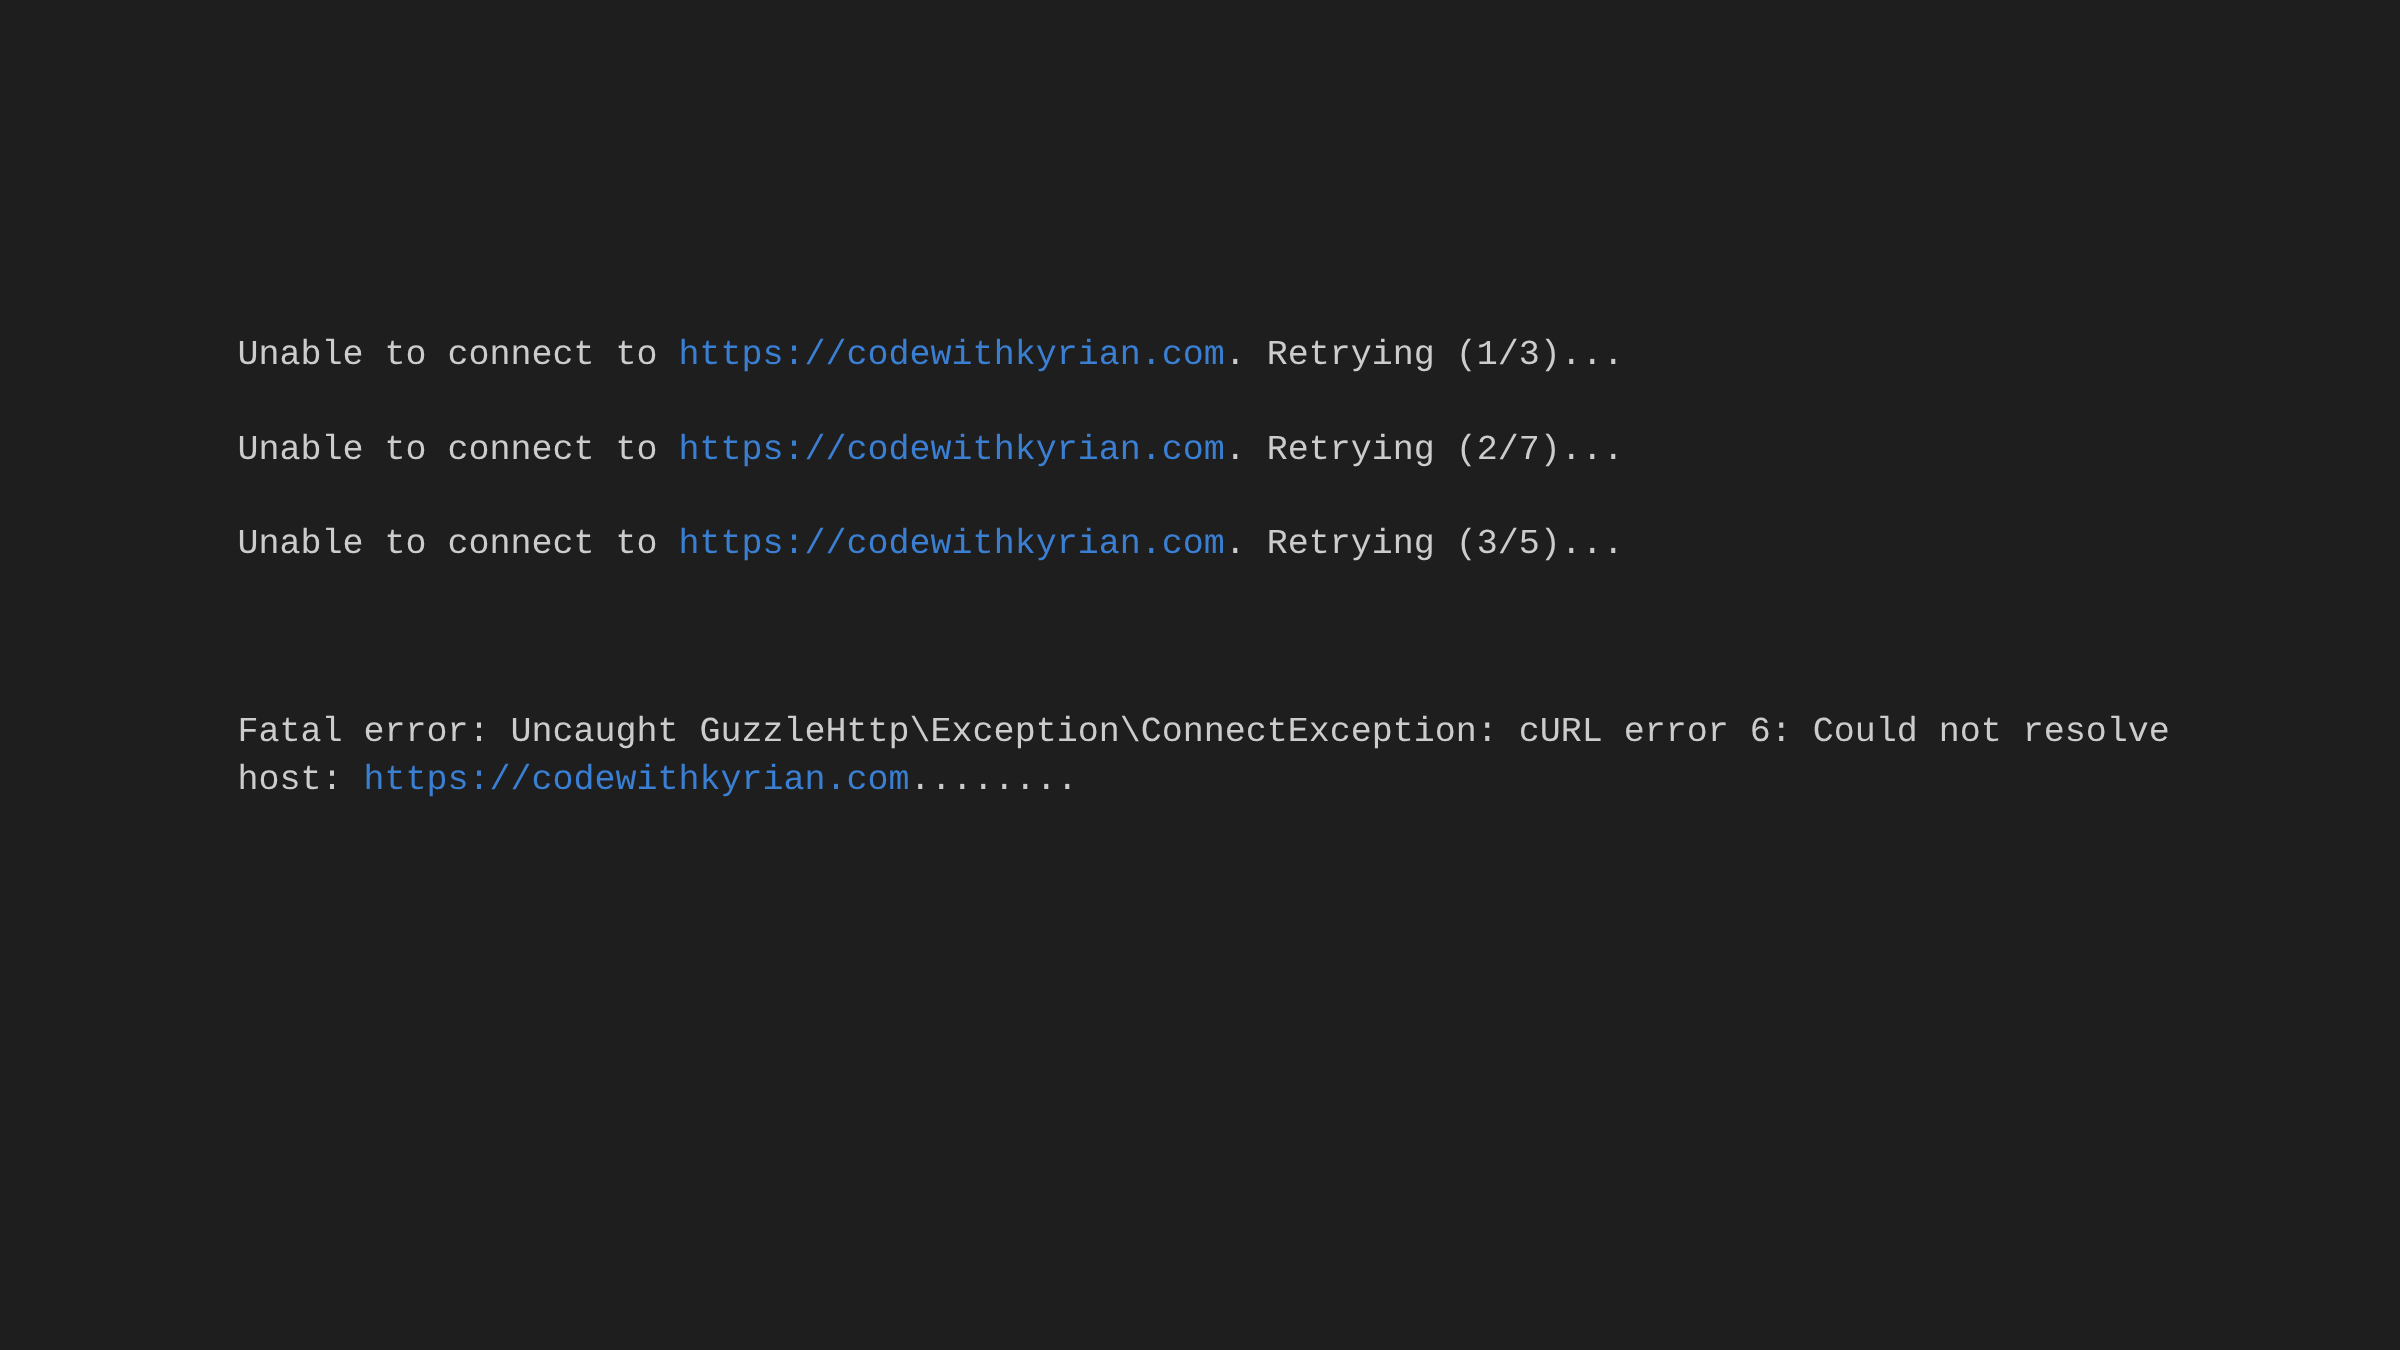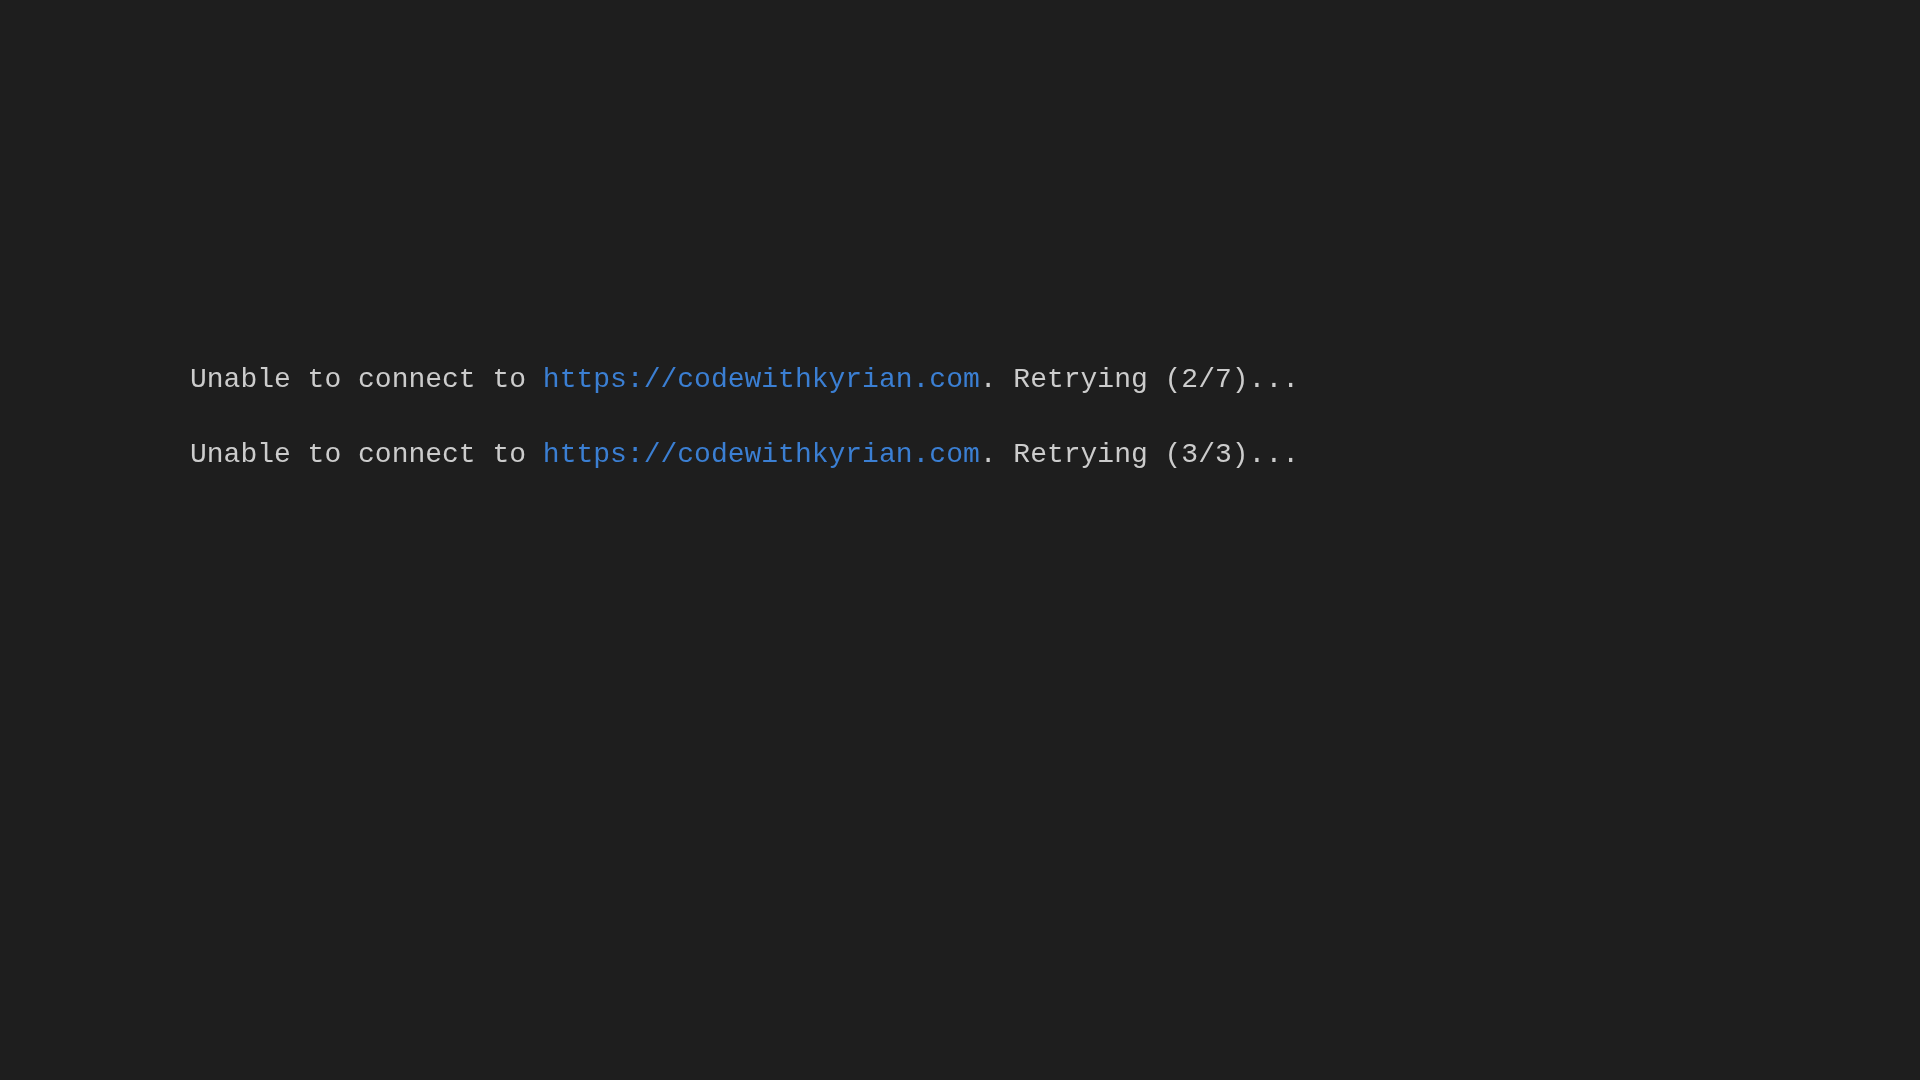--- a/index.html
+++ b/index.html
@@ -33,16 +33,18 @@
       display: block;
     }
     .blank-line {
       height: 1.35em;
     }
   </style>
 </head>
 <body>
 
 <div class="terminal-output">
+<span class="line"><span>Unable to connect to </span><span class="link">https://codewithkyrian.com</span><span>. Retrying (1/3)...</span></span>
 <span class="line"><span>Unable to connect to </span><span class="link">https://codewithkyrian.com</span><span>. Retrying (2/7)...</span></span>
-<span class="line"><span>Unable to connect to </span><span class="link">https://codewithkyrian.com</span><span>. Retrying (3/3)...</span></span>
+<span class="line"><span>Unable to connect to </span><span class="link">https://codewithkyrian.com</span><span>. Retrying (3/5)...</span></span>
 <div class="blank-line"></div>
+<span class="line"><span>Fatal error: Uncaught GuzzleHttp\Exception\ConnectException: cURL error 6: Could not resolve host: </span><span class="link">https://codewithkyrian.com</span><span>........</span></span>
 </div>
 
 </body></html>

